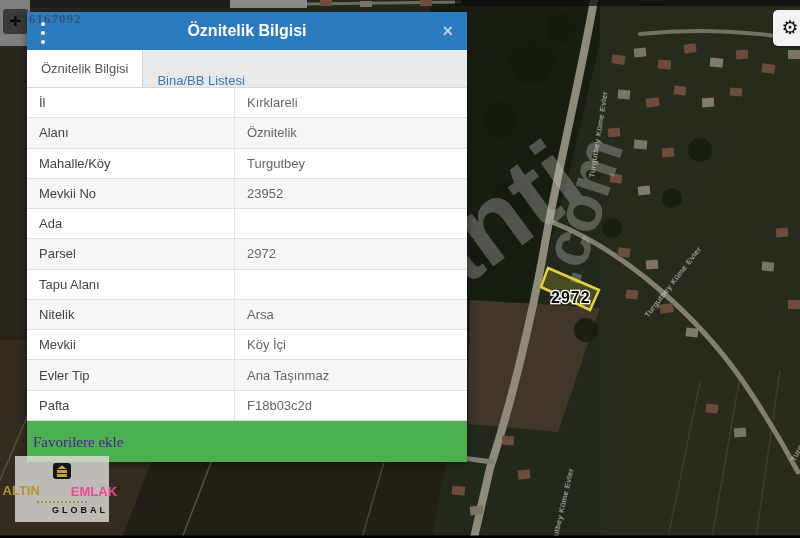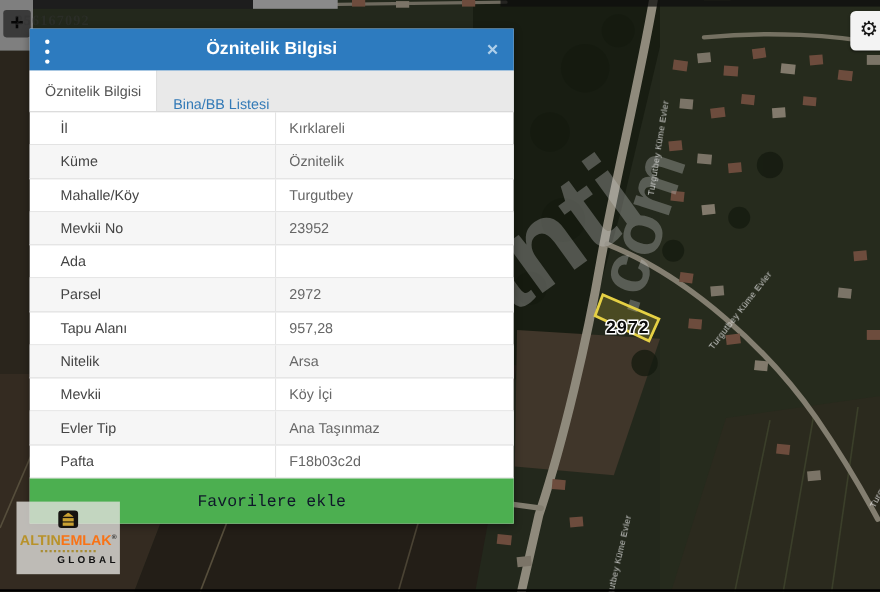--- a/index.html
+++ b/index.html
@@ -11,57 +11,57 @@
   #map{position:absolute;left:0;top:0;width:800px;height:538px;z-index:0;}
   
   .strip-dark{position:absolute;left:30px;top:0;width:200px;height:8px;background:#1d1d1d;z-index:4;}
   .strip-grey{position:absolute;left:230px;top:0;width:77px;height:8px;background:#8a8a8a;z-index:4;}
   .plus-backdrop{position:absolute;left:0;top:0;width:30px;height:46px;background:#7f7f7f;z-index:4;}
   .plus-btn{position:absolute;left:3px;top:9px;width:25px;height:25px;background:#3a3a3a;border-radius:3px;
     color:#060606;font-size:21px;font-weight:bold;line-height:24px;text-align:center;cursor:pointer;z-index:5;}
   .gear-btn{position:absolute;left:773px;top:10px;width:34px;height:36px;background:#f3f3f3;border-radius:5px;
     color:#161616;font-size:19px;line-height:36px;text-align:center;cursor:pointer;z-index:5;box-shadow:0 1px 2px rgba(0,0,0,.4);}
   
-  .modal{position:absolute;left:27px;top:26px;width:440px;height:450px;background:#fff;z-index:5;
+  .modal{position:absolute;left:27px;top:12px;width:440px;height:450px;background:#fff;z-index:5;
     box-shadow:0 2px 8px rgba(0,0,0,.45);display:flex;flex-direction:column;}
   .modal-header{height:38px;background:#2d7bbf;position:relative;flex:0 0 38px;}
   .kebab{position:absolute;left:14px;top:8px;width:18px;height:22px;display:flex;flex-direction:column;
     justify-content:space-between;align-items:flex-start;cursor:pointer;padding:2px 0;}
   .kebab i{width:4px;height:4px;border-radius:50%;background:#fff;display:block;}
   .modal-title{color:#fff;font-size:16px;font-weight:bold;text-align:center;line-height:38px;}
   .modal-close{position:absolute;right:10px;top:0;color:#aecfea;font-size:18px;font-weight:bold;
     line-height:38px;cursor:pointer;padding:0 4px;}
   .id-watermark{position:absolute;left:14px;top:11px;z-index:6;color:rgba(50,50,50,.5);
     font-size:13px;font-weight:bold;letter-spacing:1px;pointer-events:none;font-family:Liberation Serif, serif;}
   
   .tabbar{height:37px;flex:0 0 37px;background:#e9e9e9;border-bottom:1px solid #d7d7d7;display:flex;align-items:stretch;}
   .tab{font-size:13px;display:flex;align-items:center;padding:0 14px;cursor:pointer;}
   .tab.active{background:#fff;color:#555;border-right:1px solid #d7d7d7;}
   .tab.inactive{color:#337ab7;margin-top:24px;}
   
   .table{flex:1 1 auto;display:flex;flex-direction:column;}
   .trow{flex:1 1 auto;display:flex;border-bottom:1px solid #e0e0e0;align-items:center;}
   .trow:nth-child(even){background:#f6f6f6;}
-  .tlabel{width:195px;flex:0 0 195px;padding-left:28px;font-size:13px;color:#444;
+  .tlabel{width:195px;flex:0 0 195px;padding-left:12px;font-size:13px;color:#444;
     border-right:1px solid #e4e4e4;align-self:stretch;display:flex;align-items:center;}
   .tvalue{flex:1;padding-left:12px;font-size:13px;color:#666;}
   
-  .fav-btn{flex:0 0 41px;height:41px;background:#4caf50;color:#0f172a;font-size:15px;border:none;
-    text-align:center;line-height:41px;cursor:pointer;width:100%;font-family:Liberation Mono, monospace;}
+  .fav-btn{flex:0 0 41px;height:41px;background:#4caf50;color:#4c1d95;font-size:15px;border:none;
+    text-align:left;line-height:41px;cursor:pointer;width:100%;font-family:Liberation Serif, serif;}
   
   .logo-box{position:absolute;left:15px;top:456px;width:94px;height:66px;background:rgba(225,224,220,.8);
     z-index:6;display:flex;flex-direction:column;align-items:center;justify-content:center;}
   .logo-emblem{width:18px;height:16px;background:#151310;border-radius:3px;position:relative;margin-bottom:2px;}
   .logo-emblem span{position:absolute;left:4px;background:#c9a133;display:block;}
   .logo-emblem .e1{top:2px;width:10px;height:4px;clip-path:polygon(50% 0,100% 100%,0 100%);}
   .logo-emblem .e2{top:7px;width:10px;height:3px;}
   .logo-emblem .e3{top:11px;width:10px;height:3px;}
   .logo-brand{font-size:13px;font-weight:bold;letter-spacing:0;line-height:14px;white-space:nowrap;}
   .logo-brand .gold{color:#b8922a;}
-  .logo-brand .dark{color:#f97316;}
+  .logo-brand .dark{color:#ec4899;padding-left:31px;}
   .logo-brand sup{font-size:6px;color:#1b1b1b;}
   .logo-tagline{width:50px;border-top:2px dotted #a88d36;margin:2px 0 2px 0;}
   .logo-global{font-size:9px;font-weight:bold;letter-spacing:3px;color:#111;margin-left:36px;}
 </style>
 </head>
 <body>
 
 <svg id="map" viewBox="0 0 800 538" preserveAspectRatio="none" xmlns="http://www.w3.org/2000/svg">
   <rect x="0" y="0" width="800" height="538" fill="#23281c"></rect>
 
@@ -183,42 +183,41 @@
   <div class="tabbar">
     <div class="tab active">Öznitelik Bilgisi</div>
     <div class="tab inactive">Bina/BB Listesi</div>
   </div>
   <div class="table">
     <div class="trow">
       <div class="tlabel">İl</div>
       <div class="tvalue">Kırklareli</div>
     </div>
     <div class="trow">
-      <div class="tlabel">Küme</div>
+      <div class="tlabel">Alanı</div>
       <div class="tvalue">Öznitelik</div>
     </div>
     <div class="trow">
       <div class="tlabel">Mahalle/Köy</div>
       <div class="tvalue">Turgutbey</div>
     </div>
     <div class="trow">
       <div class="tlabel">Mevkii No</div>
       <div class="tvalue">23952</div>
     </div>
     <div class="trow">
       <div class="tlabel">Ada</div>
       <div class="tvalue"></div>
     </div>
     <div class="trow">
       <div class="tlabel">Parsel</div>
       <div class="tvalue">2972</div>
     </div>
     <div class="trow">
       <div class="tlabel">Tapu Alanı</div>
-      <div class="tvalue">957,28</div>
     </div>
     <div class="trow">
       <div class="tlabel">Nitelik</div>
       <div class="tvalue">Arsa</div>
     </div>
     <div class="trow">
       <div class="tlabel">Mevkii</div>
       <div class="tvalue">Köy İçi</div>
     </div>
     <div class="trow">

